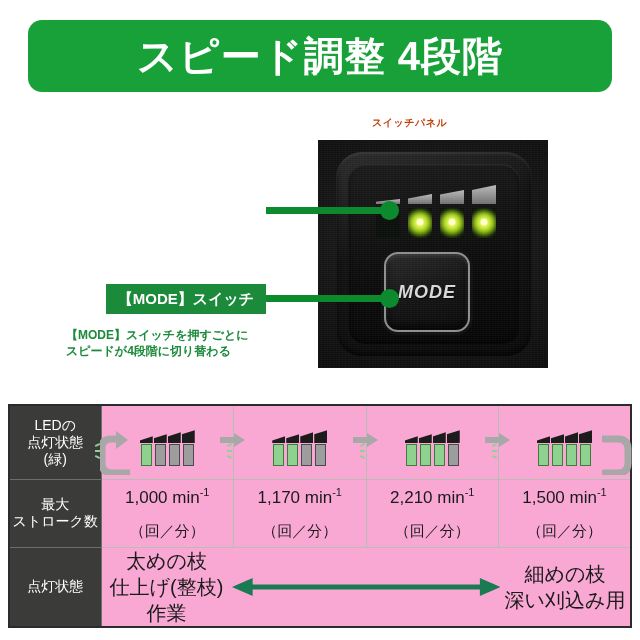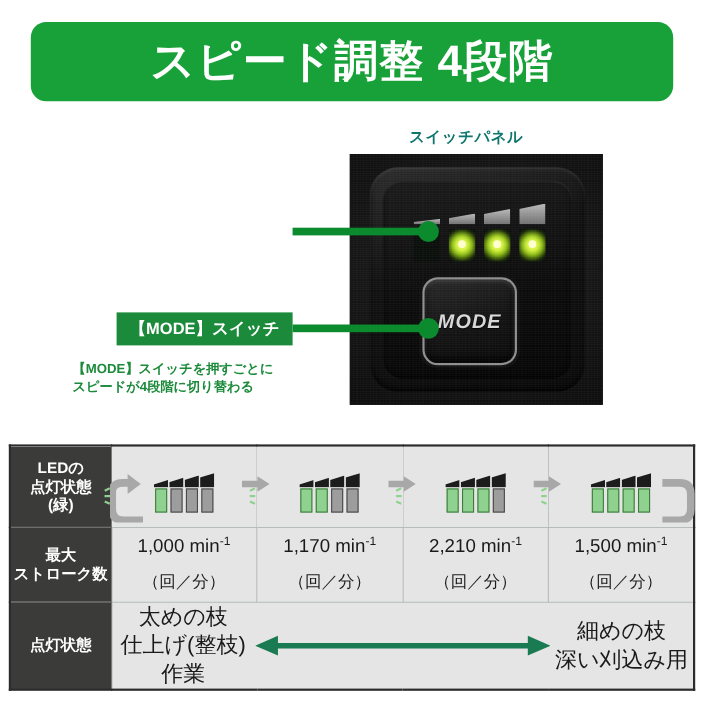--- a/index.html
+++ b/index.html
@@ -24,21 +24,21 @@
     font-size: 40px;
     font-weight: bold;
     letter-spacing: 1px;
     line-height: 1;
     white-space: nowrap;
   }
 
   
   .panel-caption {
     position: absolute; left: 372px; top: 116px;
-    font-size: 14px; color: #0f766e; font-weight: bold;
+    font-size: 10px; color: #c2410c; font-weight: bold;
     letter-spacing: 0.5px;
   }
   .panel-photo {
     position: absolute; left: 318px; top: 140px;
     width: 230px; height: 228px;
     background:
       radial-gradient(ellipse 120% 90% at 50% 45%, #242424 0%, #141414 45%, #070707 100%),
       #0d0d0d;
     overflow: hidden;
   }
@@ -153,26 +153,26 @@
     border-collapse: collapse;
     border: 2px solid #2b2b2b;
     table-layout: fixed;
   }
   .spec-table td { border: 1px solid #b6bdb8; vertical-align: middle; }
   .row-head {
     width: 92px;
     background: #3b3b39;
     color: #ffffff;
     text-align: center;
-    font-size: 14px; font-weight: bold;
+    font-size: 14px; font-weight: normal;
     line-height: 1.2;
     border: 1px solid #6d6d6a !important;
   }
   .cell {
-    background: #e5e5e5;
+    background: #f9a8d4;
     text-align: center;
     color: #1a1a1a;
   }
   .row-led td { height: 74px; padding: 0; position: relative; }
   .row-stroke td { height: 68px; }
   .row-use td { height: 70px; padding: 0; }
 
   .stroke-main { font-size: 17px; line-height: 1.25; }
   .stroke-sub { font-size: 15px; line-height: 1.25; margin-top: 14px; }
   .sup { font-size: 11px; vertical-align: super; }

